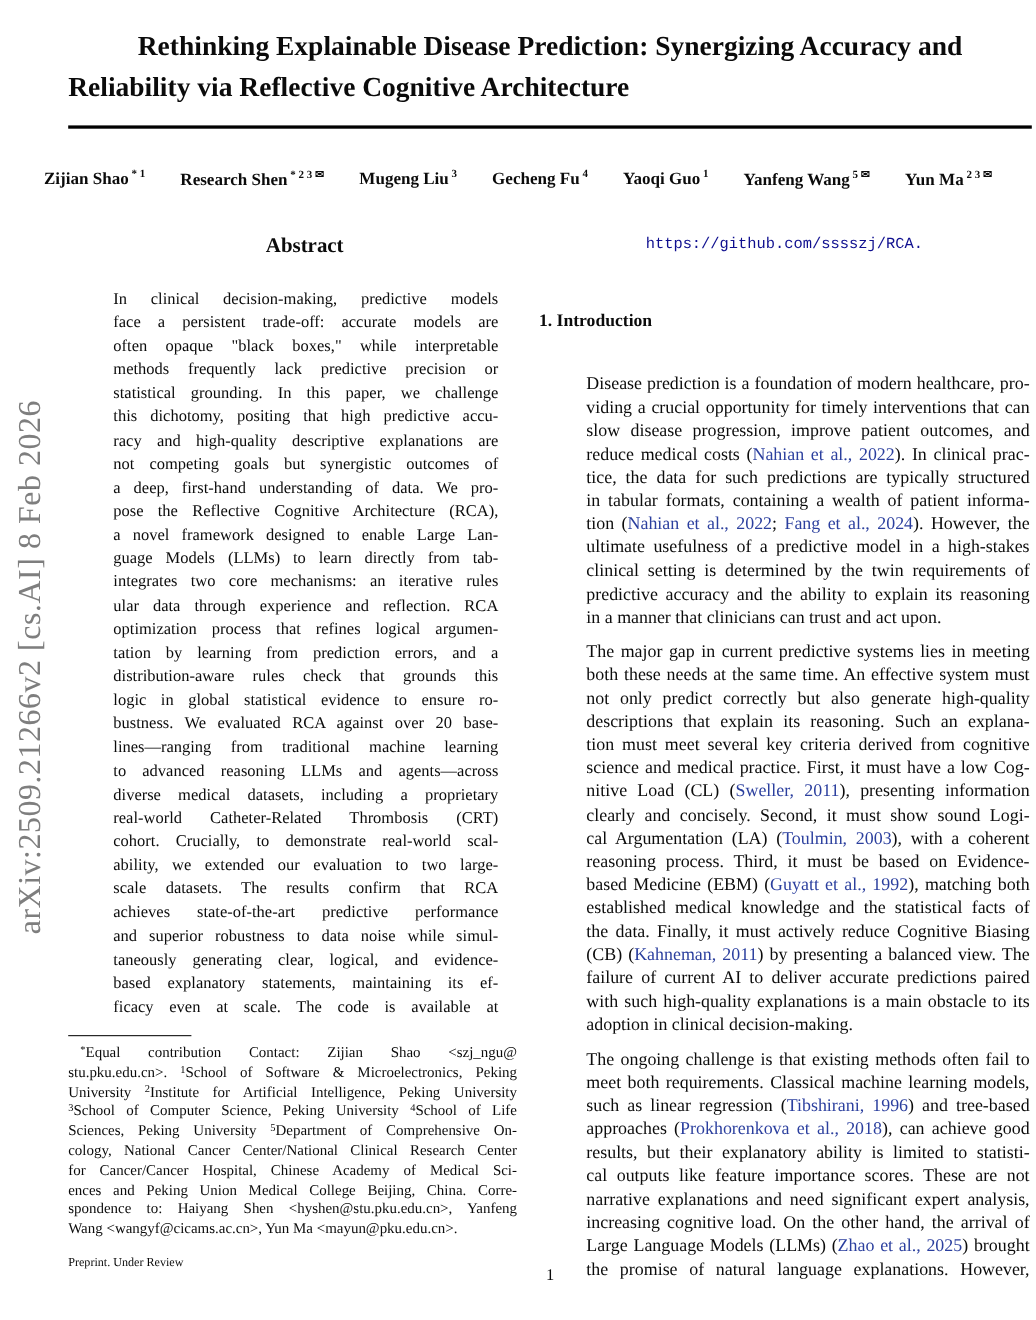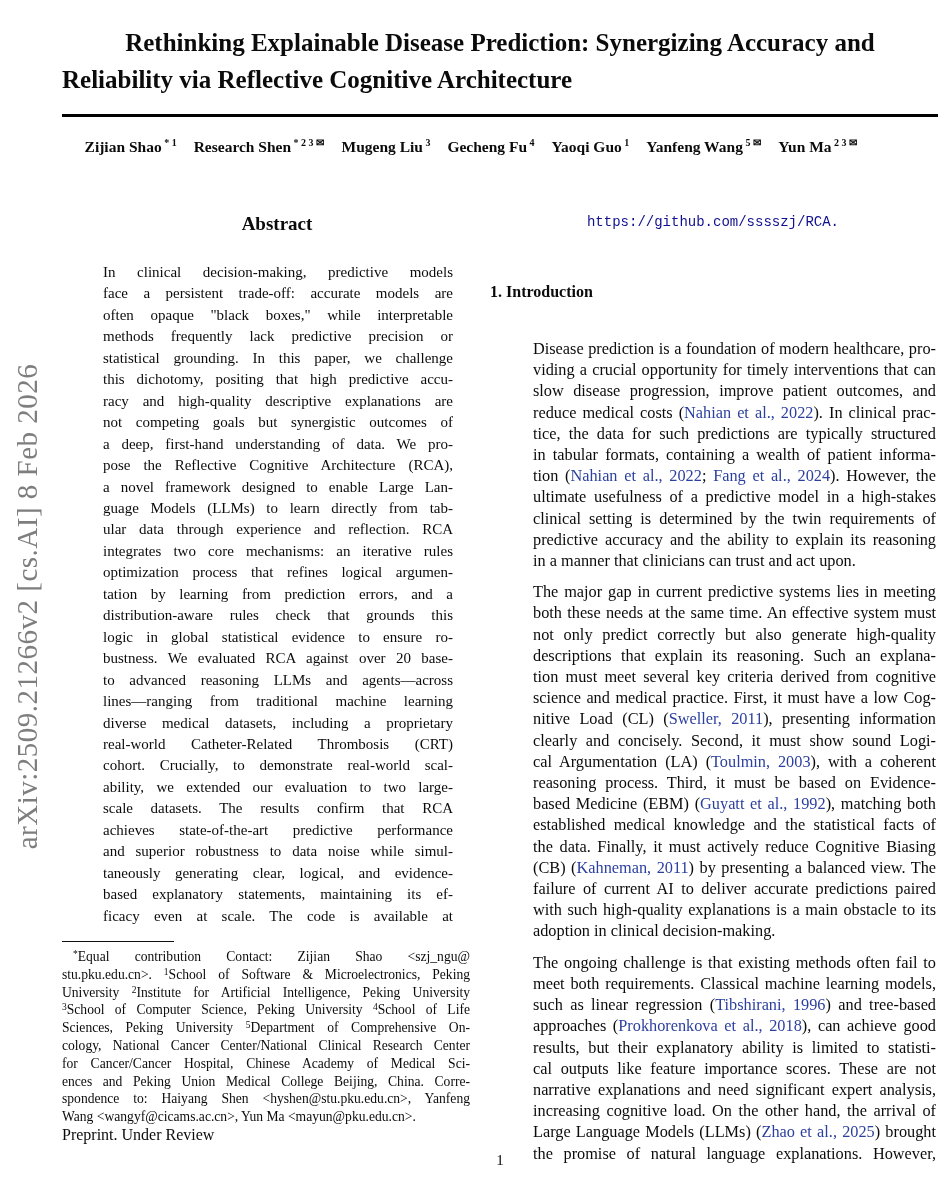--- a/index.html
+++ b/index.html
@@ -26,22 +26,22 @@
   }
   .title{
     position:absolute;top:24px;left:62px;width:876px;
     font-weight:bold;font-size:25px;line-height:37px;
   }
   .title .jline{text-align:left;text-align-last:center;}
   .rule-title{
     position:absolute;top:114px;left:62px;width:876px;height:3px;background:#000;
   }
   .authors{
-    position:absolute;top:137px;left:40px;width:862px;
-    display:flex;justify-content:center;gap:17px;
+    position:absolute;top:153px;left:40px;width:862px;
+    display:flex;justify-content:space-between;
     font-weight:bold;font-size:15.5px;white-space:nowrap;
   }
   .authors .author sup{font-size:10px;}
   .authors .mail{font-size:10px;}
   
   .col-left{position:absolute;left:62px;top:212px;width:408px;}
   .col-right{position:absolute;left:490px;top:212px;width:446px;}
   .jline{text-align:justify;text-align-last:justify;}
   .jline.lastline{text-align-last:auto;}
   .abstract-heading{
@@ -56,21 +56,21 @@
     margin-top:14px;width:112px;height:0;
     border-top:1.6px solid #111;
   }
   .footnote{
     margin-top:6px;font-size:13.6px;line-height:17.8px;
   }
   .footnote .jline:first-child{text-indent:11px;}
   .sup{
     font-size:9.5px;position:relative;top:-4px;line-height:0;
   }
-  .preprint{font-size:16px;}
+  .preprint{margin-top:16px;font-size:11px;}
   .code-link{
     text-align:center;
     font-family:"Liberation Mono", monospace;
     font-size:14px;line-height:20px;
     color:var(--url-blue,#0f0f8f);
   }
   .section-heading{
     margin-top:48px;font-size:16px;font-weight:bold;line-height:24px;
   }
   .para{font-size:16.3px;line-height:21.2px;margin-left:43px;}
@@ -116,29 +116,29 @@
         <div class="jline"><span>often opaque "black boxes," while interpretable</span></div>
         <div class="jline"><span>methods frequently lack predictive precision or</span></div>
         <div class="jline"><span>statistical grounding. In this paper, we challenge</span></div>
         <div class="jline"><span>this dichotomy, positing that high predictive accu-</span></div>
         <div class="jline"><span>racy and high-quality descriptive explanations are</span></div>
         <div class="jline"><span>not competing goals but synergistic outcomes of</span></div>
         <div class="jline"><span>a deep, first-hand understanding of data. We pro-</span></div>
         <div class="jline"><span>pose the Reflective Cognitive Architecture (RCA),</span></div>
         <div class="jline"><span>a novel framework designed to enable Large Lan-</span></div>
         <div class="jline"><span>guage Models (LLMs) to learn directly from tab-</span></div>
+        <div class="jline"><span>integrates two core mechanisms: an iterative rules</span></div>
         <div class="jline"><span>ular data through experience and reflection. RCA</span></div>
-        <div class="jline"><span>integrates two core mechanisms: an iterative rules</span></div>
         <div class="jline"><span>optimization process that refines logical argumen-</span></div>
         <div class="jline"><span>tation by learning from prediction errors, and a</span></div>
         <div class="jline"><span>distribution-aware rules check that grounds this</span></div>
         <div class="jline"><span>logic in global statistical evidence to ensure ro-</span></div>
         <div class="jline"><span>bustness. We evaluated RCA against over 20 base-</span></div>
+        <div class="jline"><span>lines—ranging from traditional machine learning</span></div>
         <div class="jline"><span>to advanced reasoning LLMs and agents—across</span></div>
-        <div class="jline"><span>lines—ranging from traditional machine learning</span></div>
         <div class="jline"><span>diverse medical datasets, including a proprietary</span></div>
         <div class="jline"><span>real-world Catheter-Related Thrombosis (CRT)</span></div>
         <div class="jline"><span>cohort. Crucially, to demonstrate real-world scal-</span></div>
         <div class="jline"><span>ability, we extended our evaluation to two large-</span></div>
         <div class="jline"><span>scale datasets.  The results confirm that RCA</span></div>
         <div class="jline"><span>achieves state-of-the-art predictive performance</span></div>
         <div class="jline"><span>and superior robustness to data noise while simul-</span></div>
         <div class="jline"><span>taneously generating clear, logical, and evidence-</span></div>
         <div class="jline"><span>based explanatory statements, maintaining its ef-</span></div>
         <div class="jline"><span>ficacy even at scale.  The code is available at</span></div>

